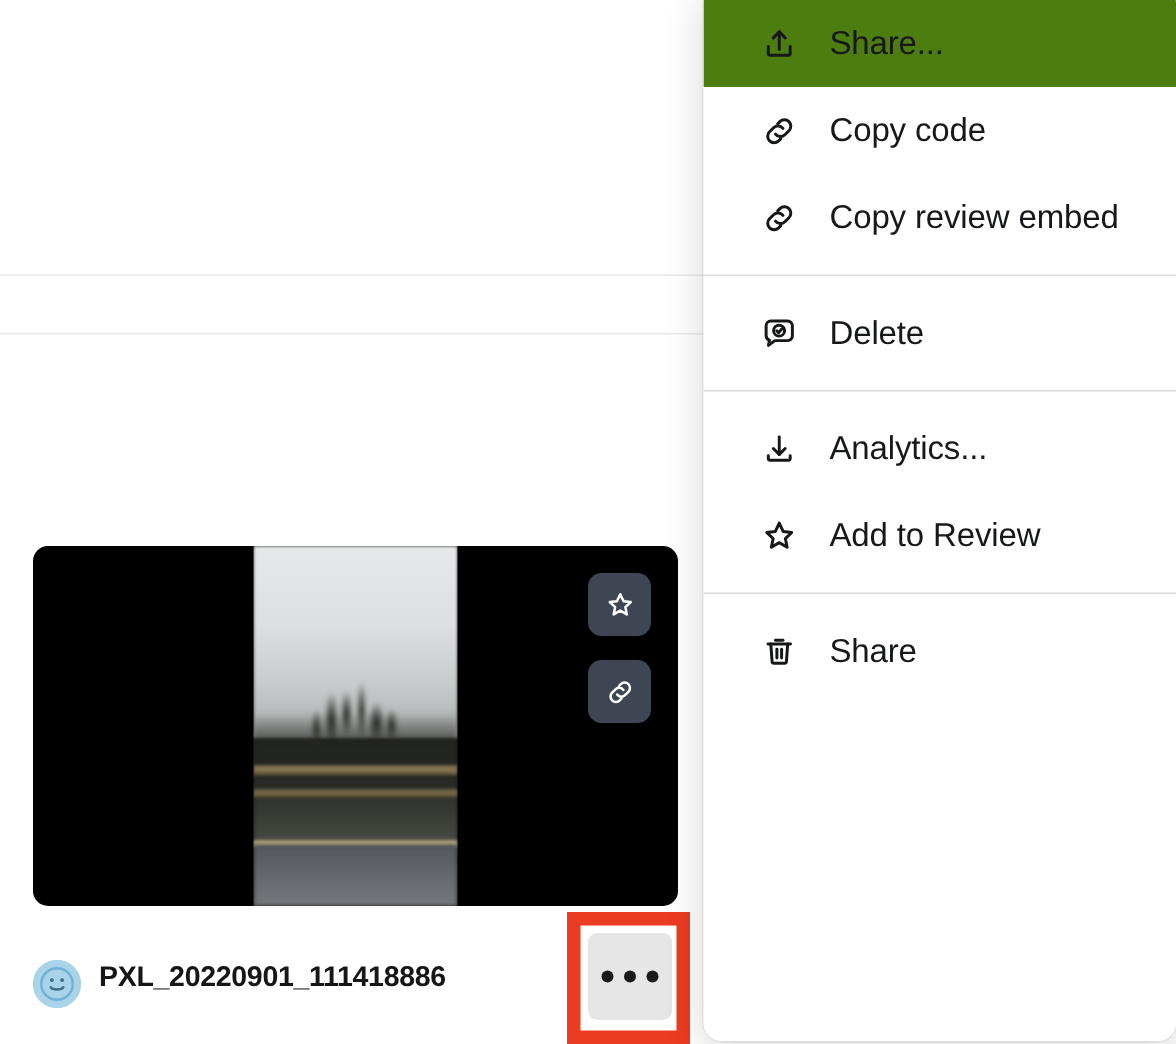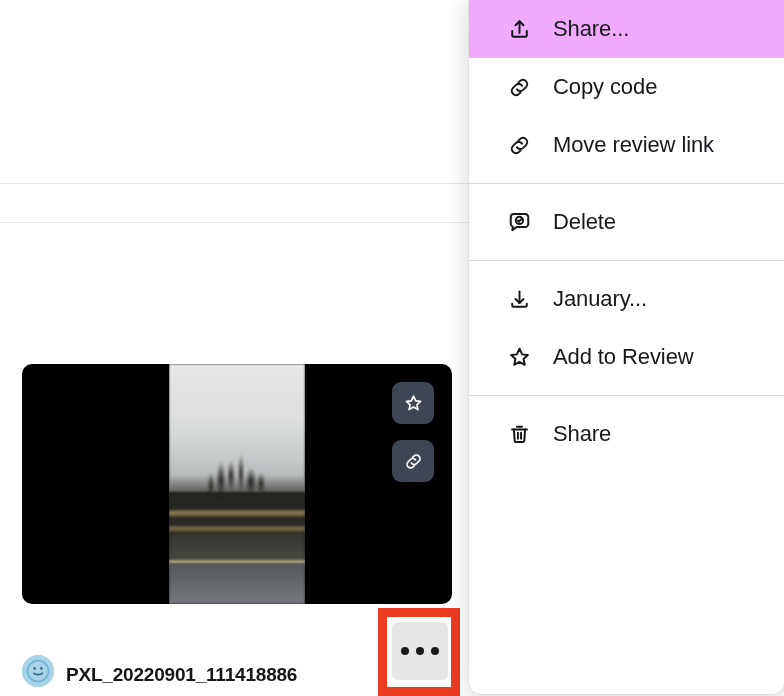--- a/index.html
+++ b/index.html
@@ -128,21 +128,21 @@
   .thumb-action svg { display: block; }
 
   
   #card-meta {
     position: absolute;
     left: 22px;
     top: 617px;
     width: 430px;
     height: 70px;
     display: flex;
-    align-items: flex-end;
+    align-items: center;
   }
   #card-avatar {
     width: 32px;
     height: 32px;
     border-radius: 50%;
     background: #a8d3e8;
     flex: 0 0 auto;
     margin-top: 7px;
   }
   #card-text {
@@ -214,21 +214,21 @@
   }
   .menu-item {
     display: flex;
     align-items: center;
     height: 58px;
     padding-left: 36px;
     cursor: pointer;
     box-sizing: border-box;
   }
   .menu-item.is-highlighted {
-    background: #f0abfc;
+    background: #4d7c0f;
   }
   .menu-icon {
     width: 28px;
     height: 28px;
     flex: 0 0 auto;
     display: flex;
     align-items: center;
     justify-content: center;
     color: #15171a;
   }
@@ -332,21 +332,21 @@
       <span class="menu-label">Copy code</span>
     </div>
 
     <div class="menu-item">
       <span class="menu-icon">
         <svg width="25" height="25" viewBox="0 0 24 24" fill="none" stroke="#15171a" stroke-width="1.9" stroke-linecap="round" stroke-linejoin="round">
           <path d="M9.6 13.8a4 4 0 006 .45l2.6-2.6a4.1 4.1 0 10-5.8-5.8l-1.4 1.4"></path>
           <path d="M14.4 10.2a4 4 0 00-6-.45l-2.6 2.6a4.1 4.1 0 105.8 5.8l1.4-1.4"></path>
         </svg>
       </span>
-      <span class="menu-label">Move review link</span>
+      <span class="menu-label">Copy review embed</span>
     </div>
 
 
     <div class="menu-separator"></div>
 
 
     <div class="menu-item">
       <span class="menu-icon">
         <svg width="25" height="25" viewBox="0 0 24 24" fill="none" stroke="#15171a" stroke-width="1.9" stroke-linecap="round" stroke-linejoin="round">
           <path d="M20.4 13.4a3 3 0 01-3 3H9.2l-4.1 3 .6-3.3a3 3 0 01-2.1-2.7V6.9a3 3 0 013-3h10.8a3 3 0 013 3z"></path>
@@ -360,21 +360,21 @@
     <div class="menu-separator"></div>
 
     <div class="menu-item">
       <span class="menu-icon">
         <svg width="25" height="25" viewBox="0 0 24 24" fill="none" stroke="#15171a" stroke-width="1.9" stroke-linecap="round" stroke-linejoin="round">
           <path d="M12 4.2v11.1"></path>
           <path d="M8.2 11.5L12 15.3l3.8-3.8"></path>
           <path d="M5 16.1v1.6a1.3 1.3 0 001.3 1.3h11.4a1.3 1.3 0 001.3-1.3v-1.6"></path>
         </svg>
       </span>
-      <span class="menu-label">January...</span>
+      <span class="menu-label">Analytics...</span>
     </div>
 
 
     <div class="menu-item">
       <span class="menu-icon">
         <svg width="25" height="25" viewBox="0 0 24 24" fill="none" stroke="#15171a" stroke-width="1.9" stroke-linejoin="round" stroke-linecap="round">
           <path d="M12 3.6l2.55 5.4 5.45.6-4.1 3.9 1.15 5.5-5.05-2.9-5.05 2.9L8.1 13.5 4 9.6l5.45-.6z"></path>
         </svg>
       </span>
       <span class="menu-label">Add to Review</span>

